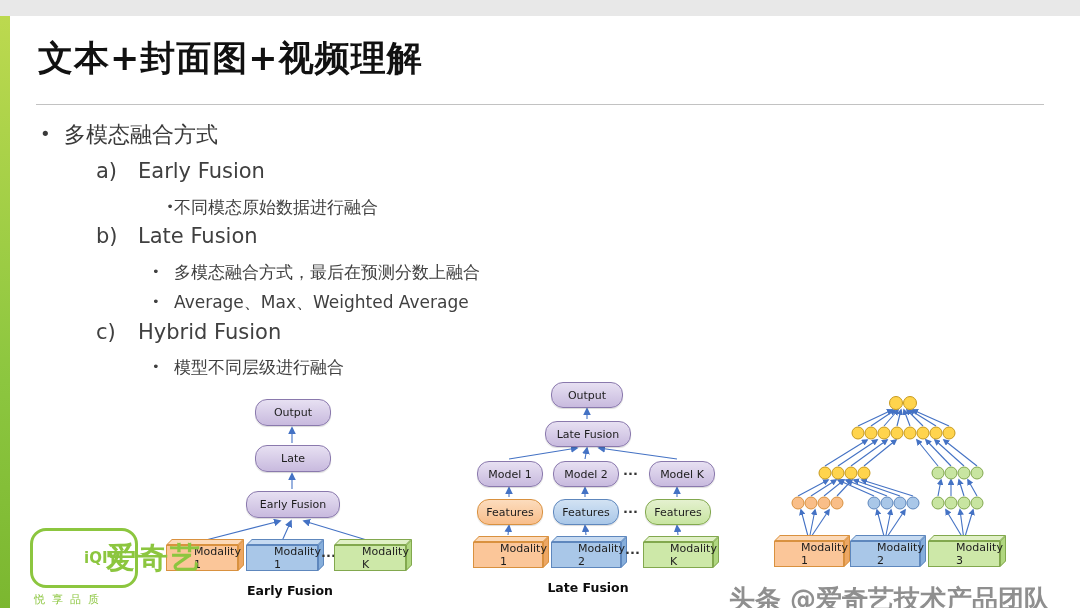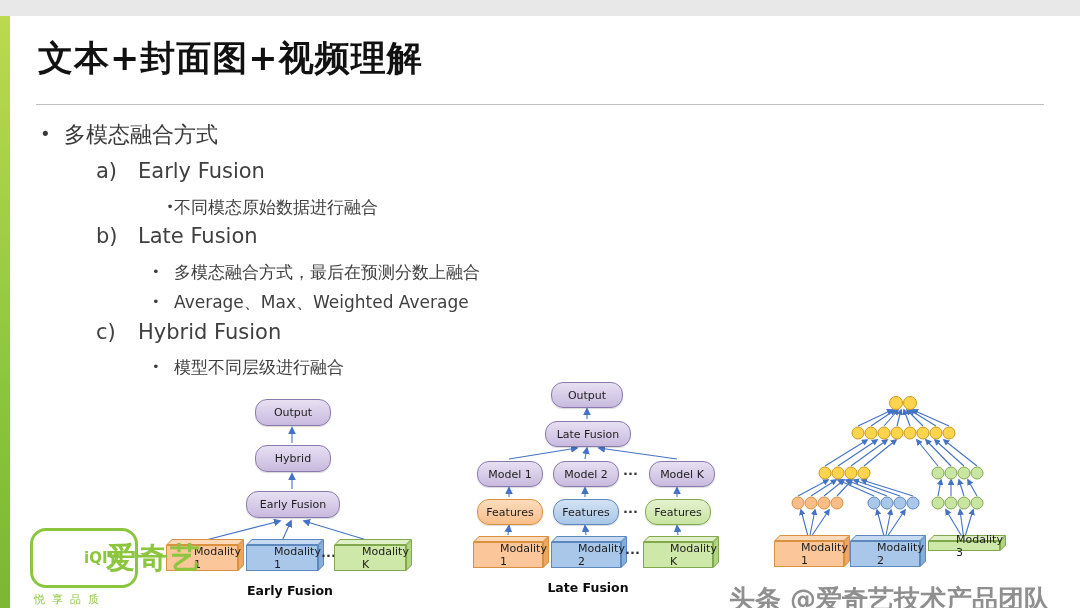--- a/index.html
+++ b/index.html
@@ -145,21 +145,21 @@
         <line x1="132" y1="98" x2="132" y2="83" marker-end="url(#ah1)"></line>
         <line x1="42" y1="150" x2="120" y2="130" marker-end="url(#ah1)"></line>
         <line x1="122" y1="150" x2="131" y2="130" marker-end="url(#ah1)"></line>
         <line x1="210" y1="150" x2="144" y2="130" marker-end="url(#ah1)"></line>
       </g>
     </svg>
     <div class="fbox f-purple" style="left:95px; top:8px; width:74px; height:25px;">
         <span>Output</span>
       </div>
     <div class="fbox f-purple" style="left:95px; top:54px; width:74px; height:25px;">
-        <span>Hybrid</span>
+        <span>Late</span>
       </div>
     <div class="fbox f-purple" style="left:86px; top:100px; width:92px; height:25px;">
         <span>Early Fusion</span>
       </div>
 
     <div class="box3d c-orange" style="left:6px; top:148px; width:72px; height:32px;">
       <div class="bt"></div>
       <div class="bs"></div>
       <div class="front">Modality 1</div>
     </div>
@@ -346,21 +346,21 @@
     <div class="box3d c-orange" style="left:4px; top:146px; width:70px; height:32px;">
       <div class="bt"></div>
       <div class="bs"></div>
       <div class="front">Modality 1</div>
     </div>
     <div class="box3d c-blue" style="left:80px; top:146px; width:70px; height:32px;">
       <div class="bt"></div>
       <div class="bs"></div>
       <div class="front">Modality 2</div>
     </div>
-    <div class="box3d c-green" style="left:158px; top:146px; width:72px; height:16px;">
+    <div class="box3d c-green" style="left:158px; top:146px; width:72px; height:32px;">
       <div class="bt"></div>
       <div class="bs"></div>
       <div class="front">Modality 3</div>
     </div>
   </div>
 
   <div class="logo">
     <div class="logo-bubble">
       <span>iQIYI</span>
     </div>

